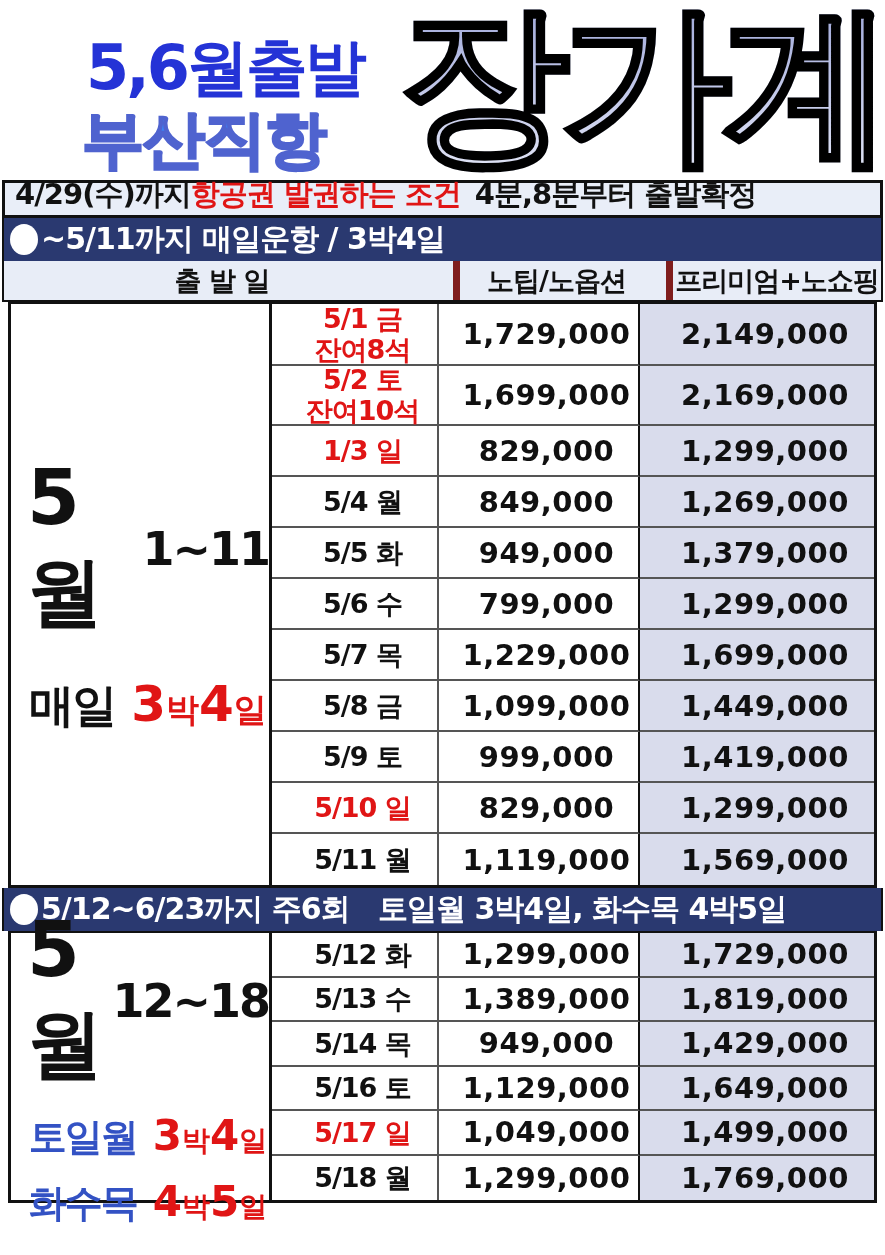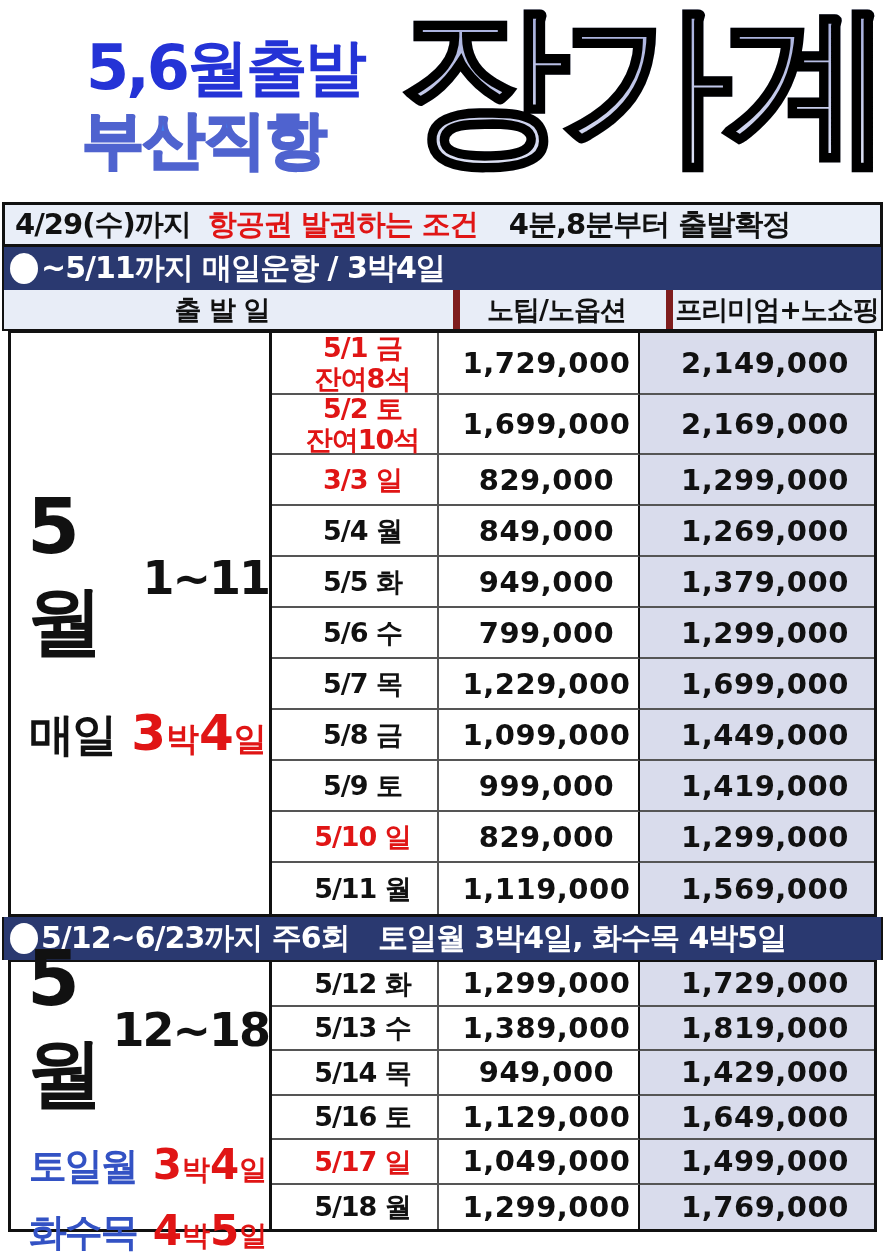--- a/index.html
+++ b/index.html
@@ -5,21 +5,21 @@
   * { box-sizing: border-box; margin: 0; padding: 0; }
   html, body { width: 885px; }
   body {
     height: 1255px;
     background: #ffffff;
     font-family: "DejaVu Sans", "Liberation Sans", sans-serif;
     overflow: hidden;
   }
 
   
-  .title-block { position: relative; height: 202px; background: #fff; }
+  .title-block { position: relative; height: 180px; background: #fff; }
   .title-sub1 {
     position: absolute; left: 86px; top: 26px;
     font-size: 62px; font-weight: 900; letter-spacing: -3px;
     color: #2433d6;
   }
   .title-sub2 {
     position: absolute; left: 82px; top: 98px;
     font-size: 62px; font-weight: 900; letter-spacing: -1px;
     color: #3b82f6;
     -webkit-text-stroke: 2.5px #4f63cf;
@@ -31,25 +31,25 @@
     color: #b6bde4;
     background: linear-gradient(180deg, #9aa3d6 0%, #c3c9ea 55%, #e4e7f6 100%);
     -webkit-background-clip: text;
     background-clip: text;
     -webkit-text-fill-color: transparent;
     -webkit-text-stroke: 4px #000;
   }
 
   
   .notice-bar {
-    margin: 0 2px; height: 45px;
+    margin: 0 2px; height: 38px;
     background: #e9eef8;
     border: 3px solid #111;
-    display: flex; align-items: flex-start;
-    padding: 0 10px; gap: 17px;
+    display: flex; align-items: flex-end;
+    padding: 0 10px; 
     font-size: 29px; font-weight: 800; color: #111;
     letter-spacing: -1px;
     white-space: pre;
   }
   .notice-red { color: #e01515; }
   .notice-part3 { margin-left: 14px; }
 
   
   .navy-bar {
     margin: 0 2px; height: 43px;
@@ -189,21 +189,21 @@
   <div class="cell prem-cell">2,149,000</div>
 
   <div class="cell date-cell red">
       <span>5/2 토</span>
       <span class="note">잔여10석</span>
     </div>
   <div class="cell std-cell">1,699,000</div>
   <div class="cell prem-cell">2,169,000</div>
 
   <div class="cell date-cell red">
-      <span>3/3 일</span>
+      <span>1/3 일</span>
     </div>
   <div class="cell std-cell">829,000</div>
   <div class="cell prem-cell">1,299,000</div>
 
   <div class="cell date-cell">
       <span>5/4 월</span>
     </div>
   <div class="cell std-cell">849,000</div>
   <div class="cell prem-cell">1,269,000</div>
 

